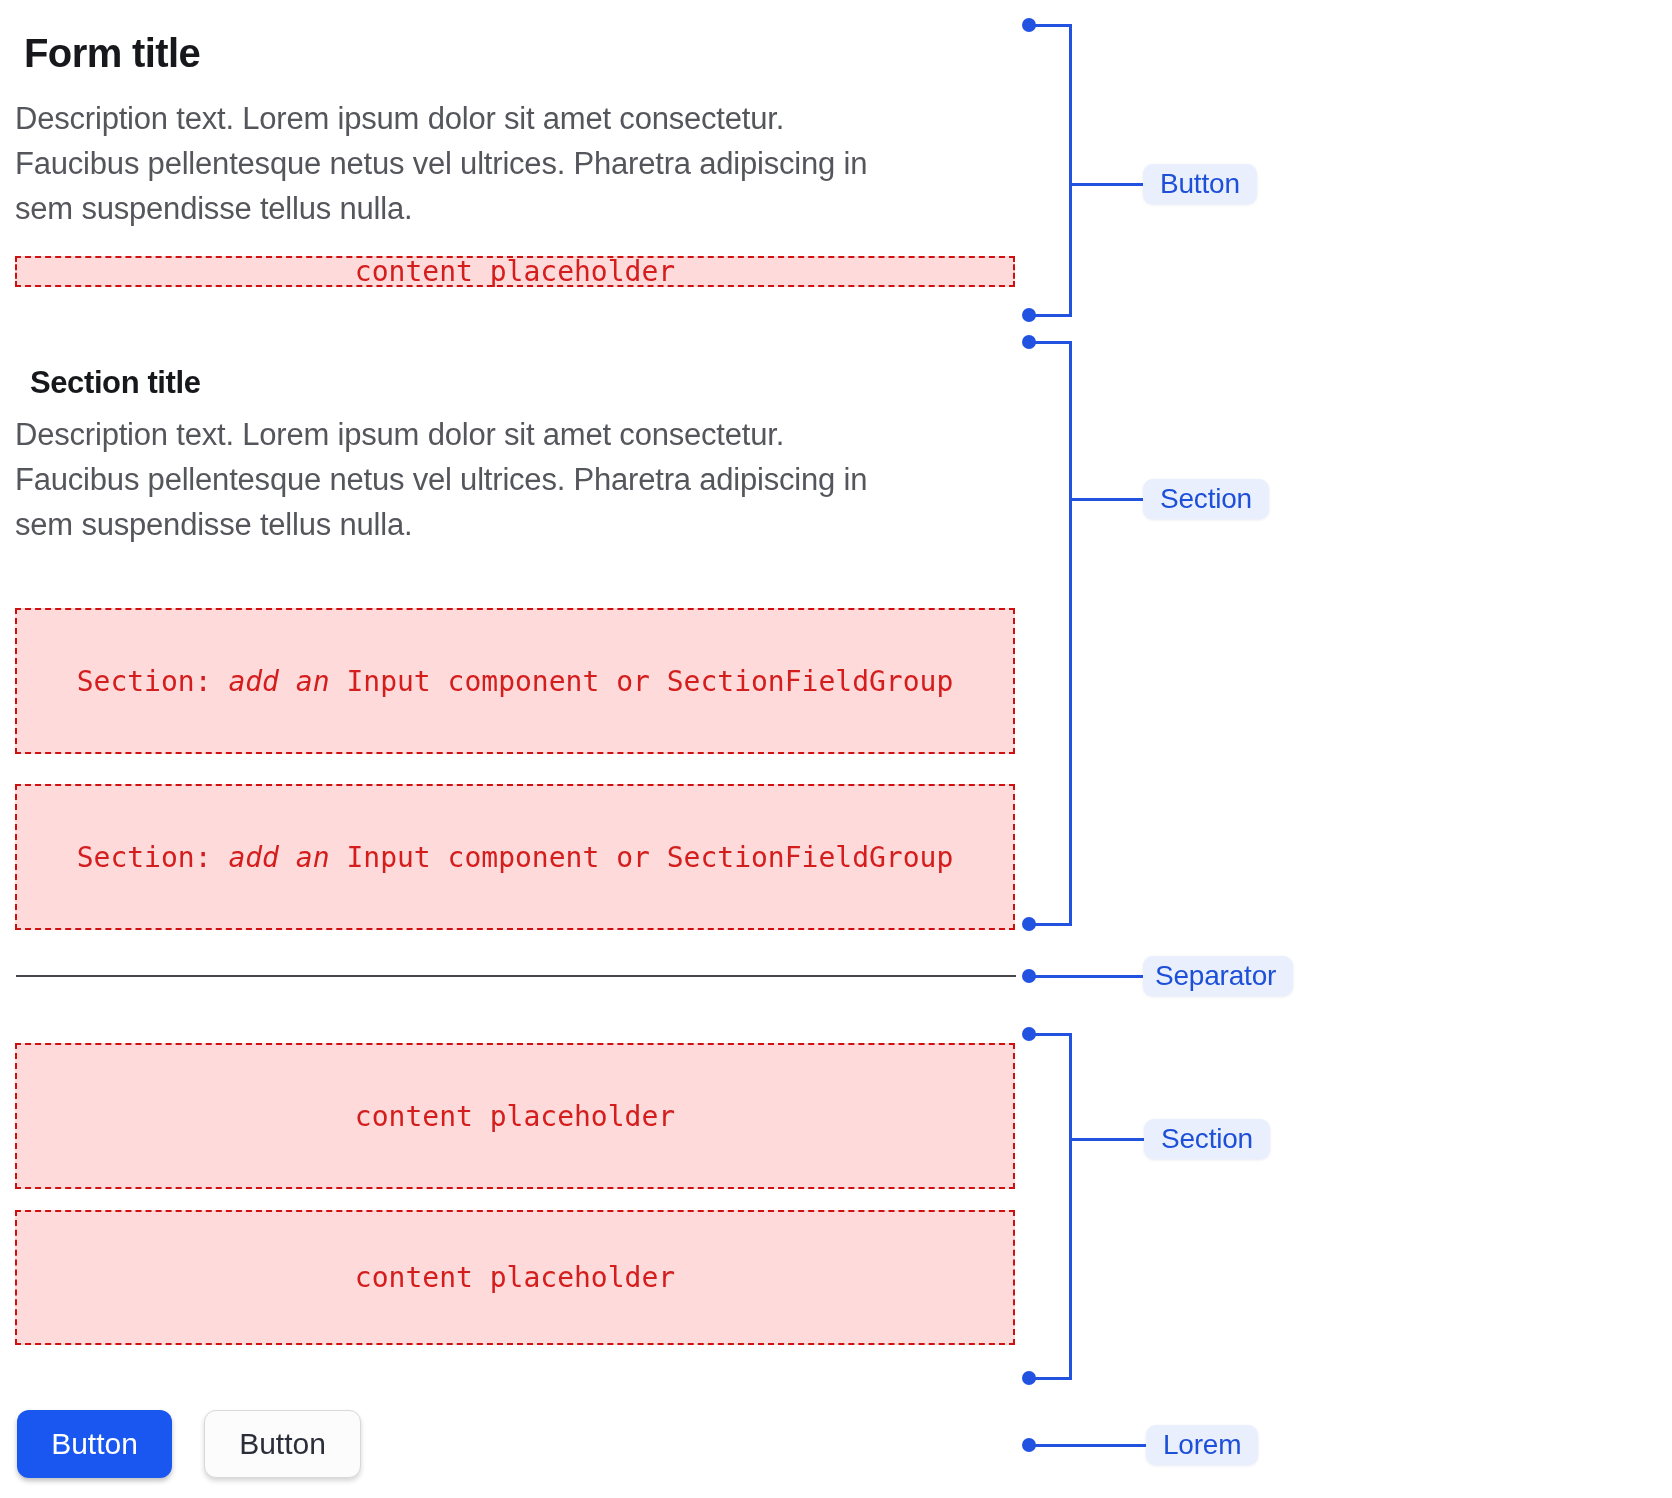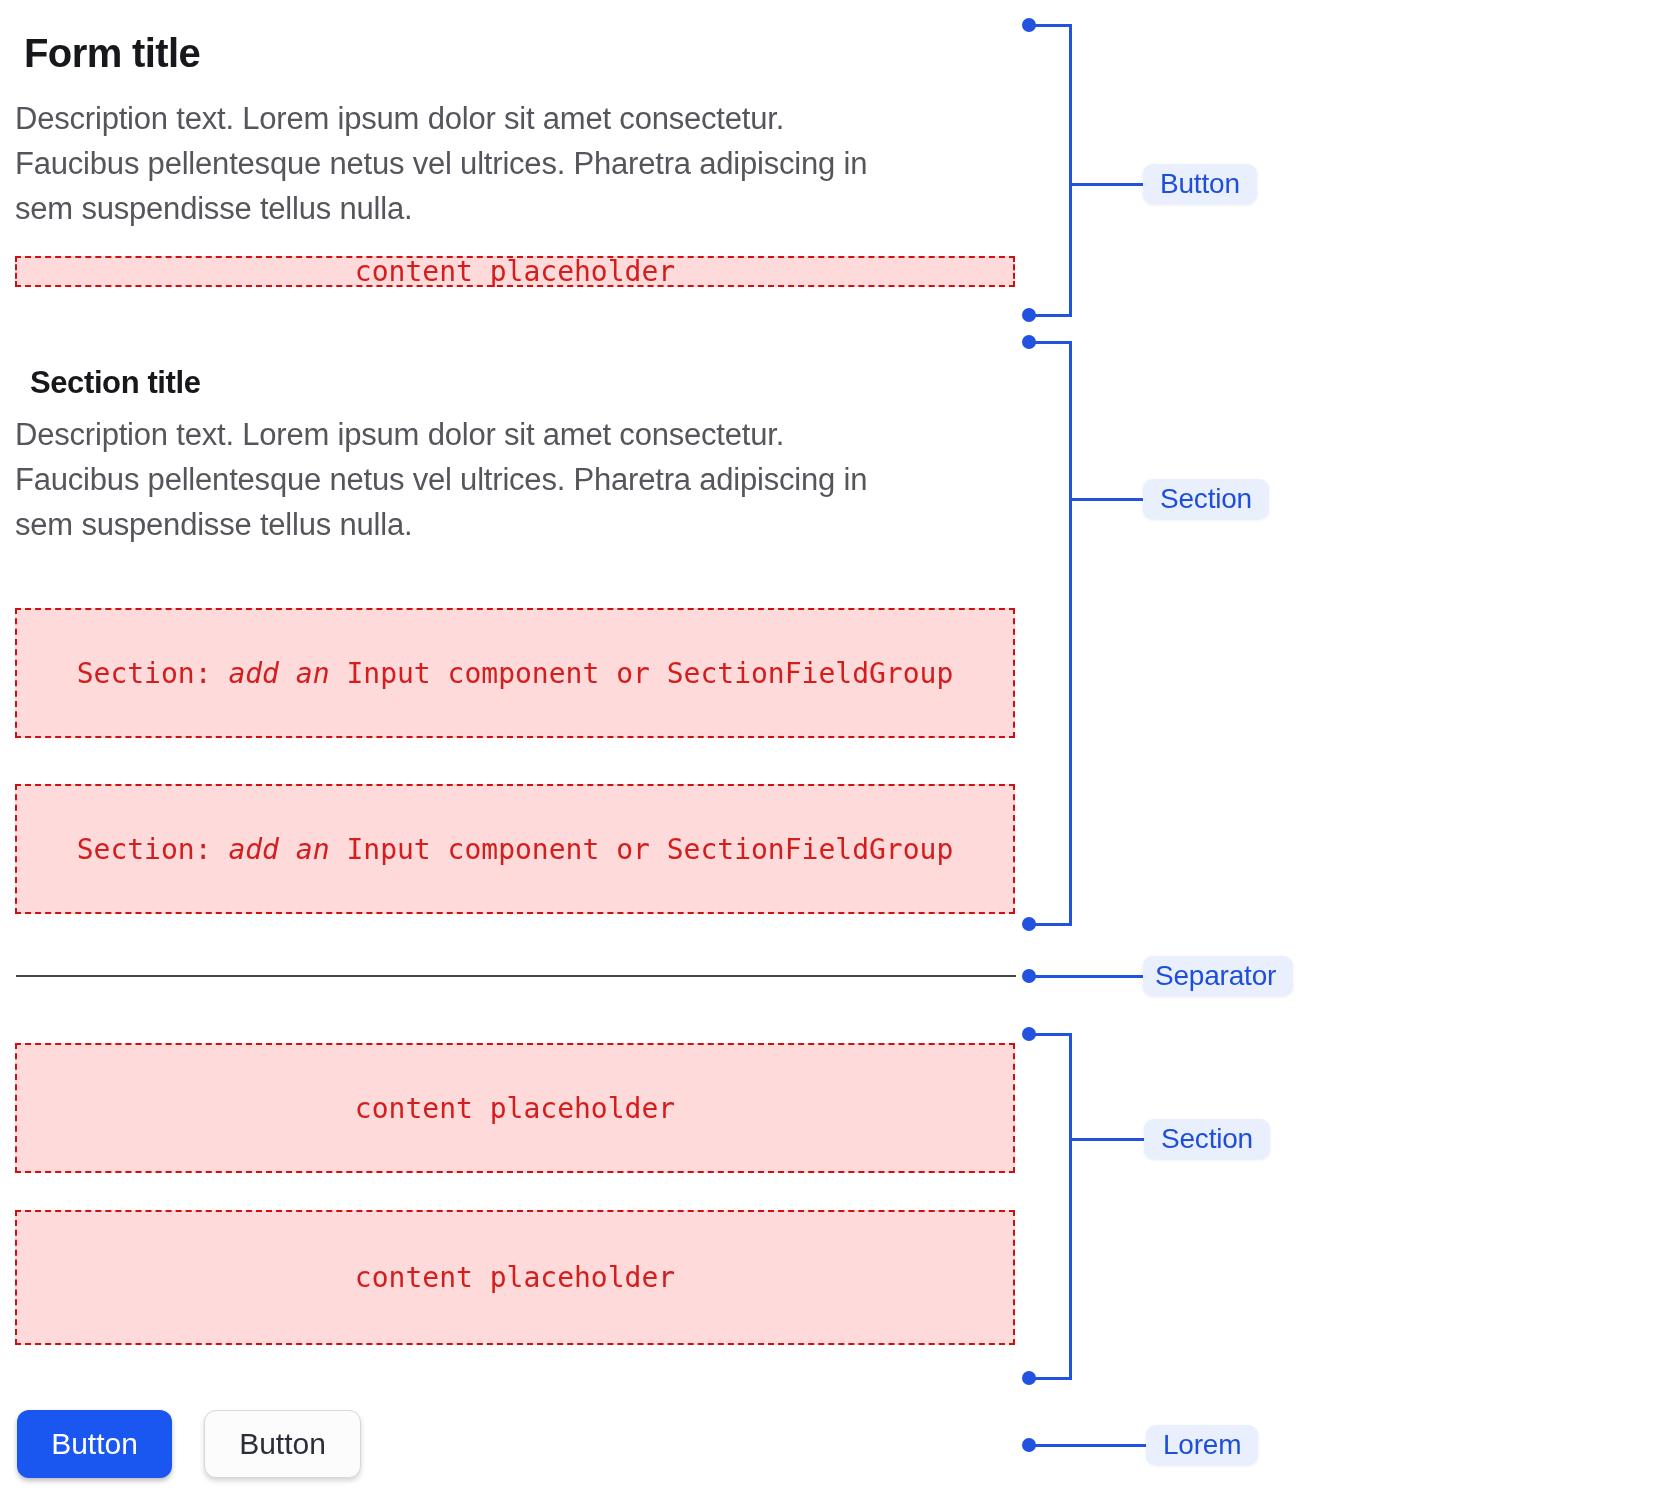--- a/index.html
+++ b/index.html
@@ -30,21 +30,21 @@
   }
   .desc-form { top: 96px; }
   .desc-section { top: 412px; }
 
   .ph-box {
     position: absolute; left: 15px; width: 1000px; box-sizing: border-box;
     background: #ffdada; border: 2px dashed #cf1010;
     display: flex; align-items: center; justify-content: center;
   }
   .ph-thin { top: 256px; height: 31px; }
-  .ph-tall { height: 130px; }
+  .ph-tall { height: 146px; }
   .ph-box-1 { top: 608px; }
   .ph-box-2 { top: 784px; }
   .ph-box-3 { top: 1043px; }
   .ph-box-4 { top: 1210px; height: 135px; }
   .mono {
     font-family: "DejaVu Sans Mono", monospace;
     font-size: 28px; line-height: 27px; color: #d41d1d; white-space: pre;
   }
   .mono .em { font-style: italic; }
 

